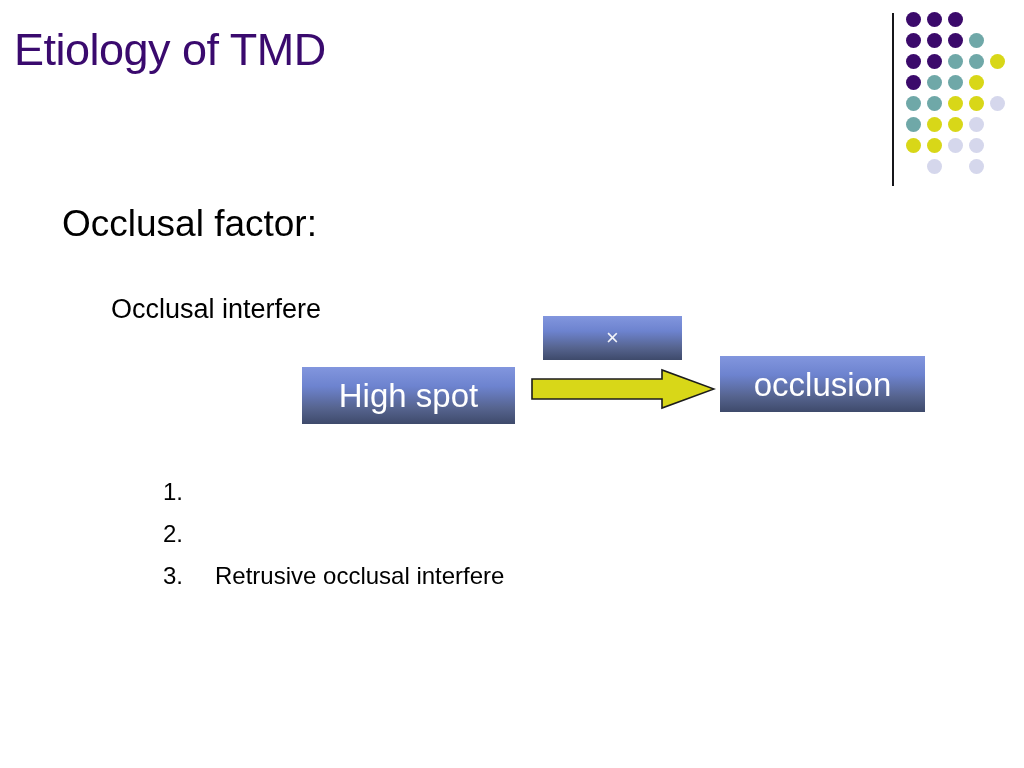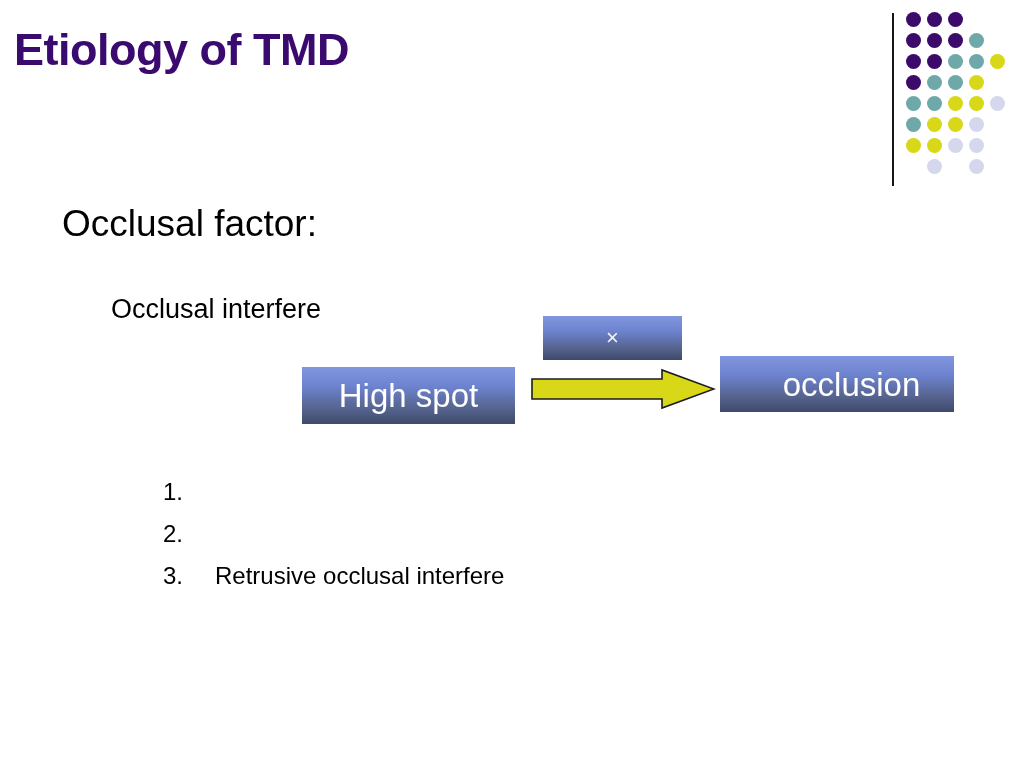--- a/index.html
+++ b/index.html
@@ -15,21 +15,21 @@
     font-family: "Liberation Sans", sans-serif;
     background: #ffffff;
   }
 
   
   #slide-title {
     position: absolute;
     left: 14px;
     top: 24px;
     font-size: 45px;
-    font-weight: bold;
+    font-weight: normal;
     color: #3a0a6e;
     letter-spacing: -0.5px;
     white-space: nowrap;
     text-align: center;
   }
 
   
   #logo-rule {
     position: absolute;
     left: 892px;
@@ -181,21 +181,21 @@
 <div id="occlusal-interfere">Occlusal interfere</div>
 
 <div class="gbox" id="box-cross" style="background: linear-gradient(rgb(130, 150, 222) 0%, rgb(109, 131, 207) 34%, rgb(86, 100, 143) 72%, rgb(62, 74, 107) 100%);">
   <span id="cross-mark">×</span>
 </div>
 
 <div class="gbox" id="box-high-spot" style="background: linear-gradient(rgb(130, 150, 222) 0%, rgb(109, 131, 207) 34%, rgb(86, 100, 143) 72%, rgb(62, 74, 107) 100%);">
   <span>High spot</span>
 </div>
 
-<div class="gbox" id="box-occlusion" style="background: linear-gradient(rgb(130, 150, 222) 0%, rgb(109, 131, 207) 34%, rgb(86, 100, 143) 72%, rgb(62, 74, 107) 100%); padding-left: 29px;">
+<div class="gbox" id="box-occlusion" style="background: linear-gradient(rgb(130, 150, 222) 0%, rgb(109, 131, 207) 34%, rgb(86, 100, 143) 72%, rgb(62, 74, 107) 100%);">
   <span>occlusion</span>
 </div>
 
 <svg id="arrow" viewBox="0 0 186 42">
   <polygon id="arrow-shape" points="2,11 132,11 132,2 184,21 132,40 132,31 2,31" fill="#d8d718" stroke="#1c1c1c" stroke-width="1.6" stroke-linejoin="miter"></polygon>
 </svg>
 
 <div id="numbered-list">
   <div class="row">
     <span class="num">1.</span>

